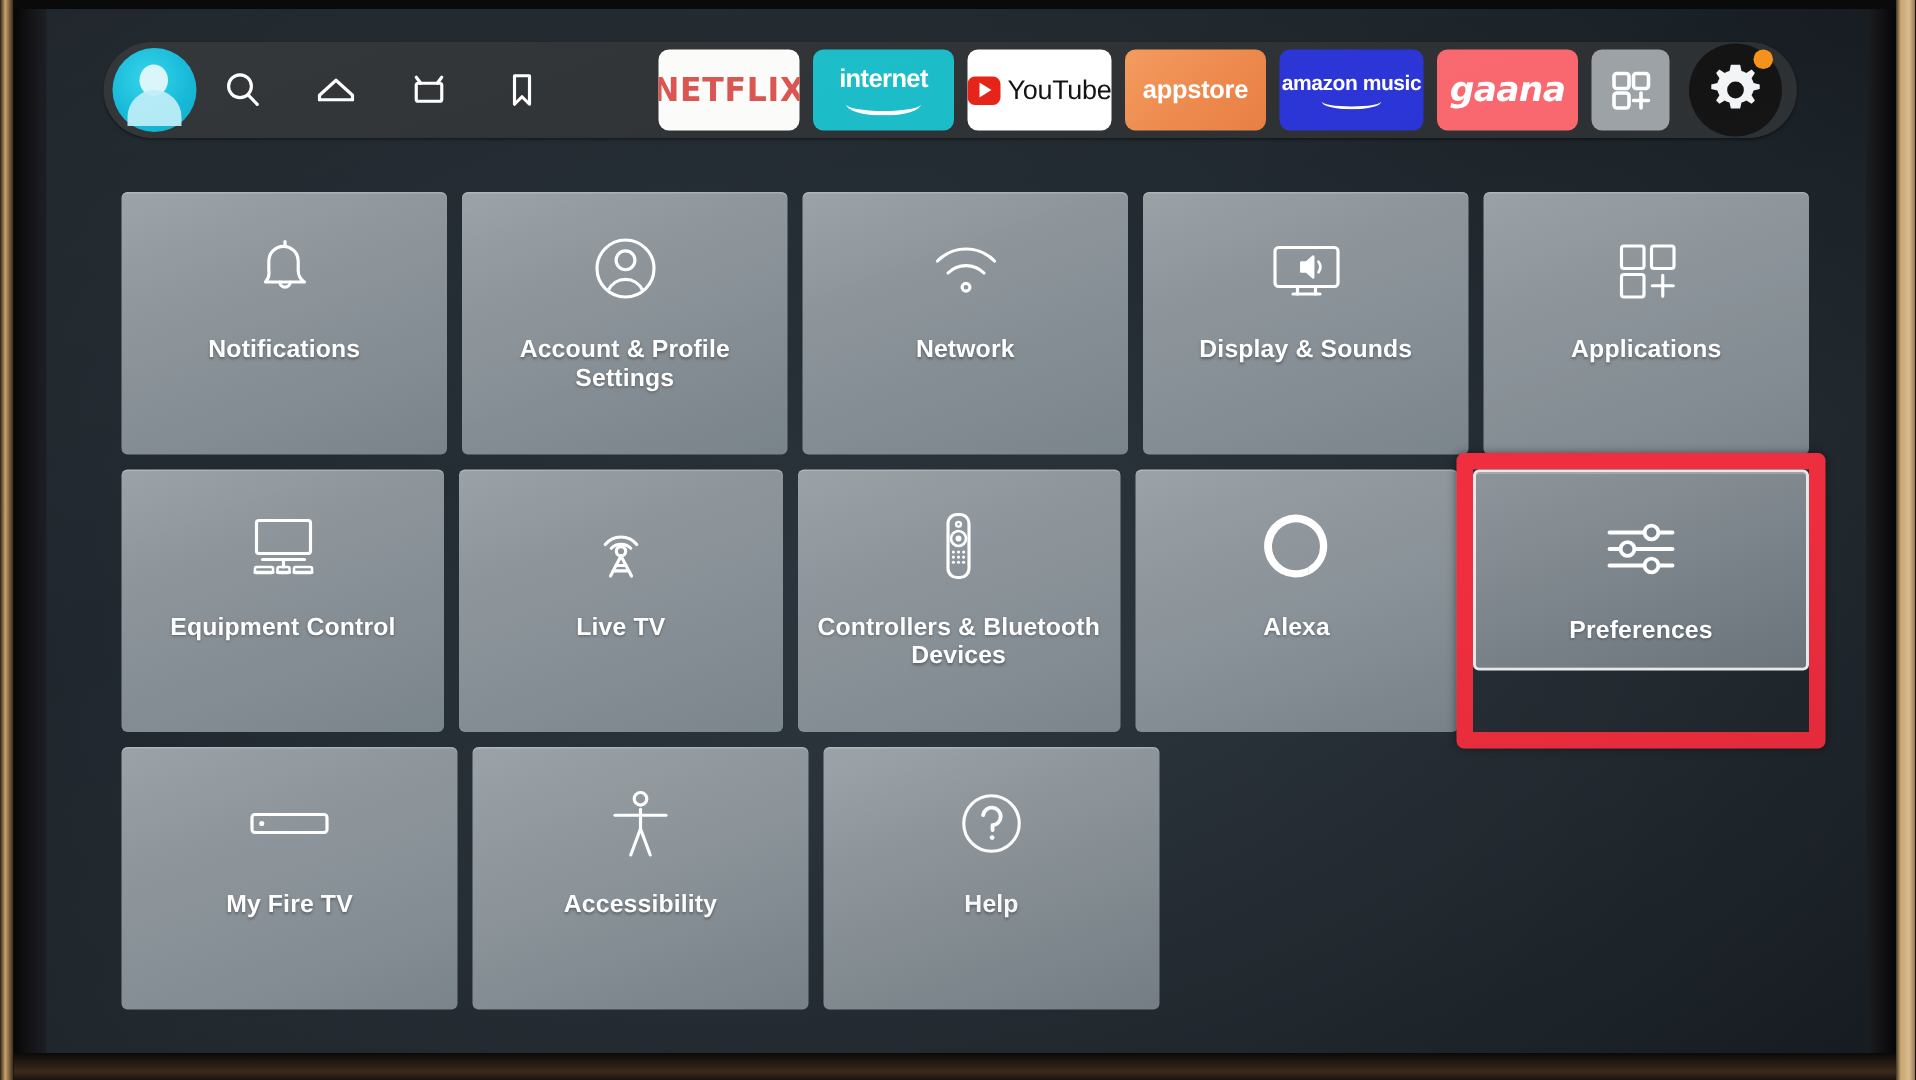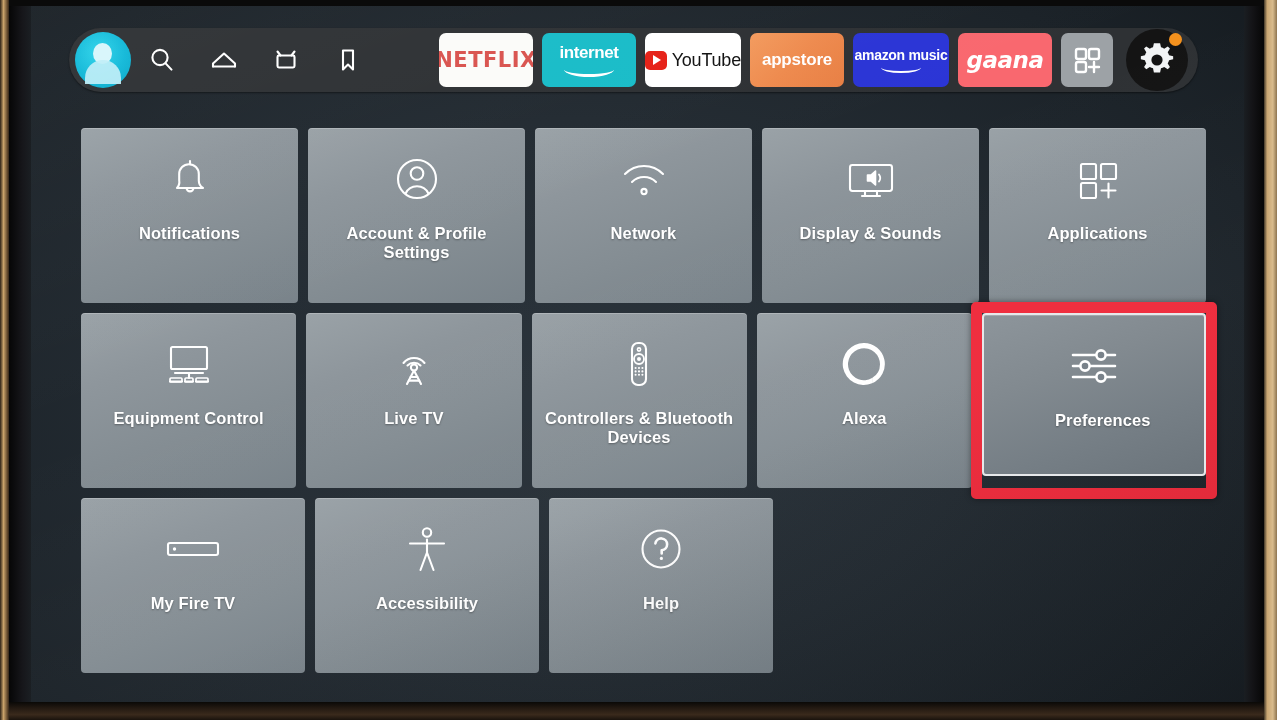--- a/index.html
+++ b/index.html
@@ -84,21 +84,21 @@
   .row{display:flex;gap:10px;margin-bottom:10px;position:relative;}
   .tile{width:224px;height:175px;border-radius:4px;
     background:linear-gradient(160deg,#9aa2a7 0%,#8e969c 30%,#848d93 65%,#79838a 100%);
     position:relative;display:flex;flex-direction:column;align-items:center;
     justify-content:flex-start;box-shadow:inset 0 1px 0 rgba(255,255,255,.22);}
   .tile .ico{height:96px;display:flex;align-items:center;justify-content:center;
     width:100%;padding-top:6px;box-sizing:border-box;}
   .tile .lab{color:#ffffff;font-size:16.5px;font-weight:700;text-align:center;
     line-height:1.18;width:92%;letter-spacing:.1px;text-shadow:0 1px 2px rgba(0,0,0,.35);}
 
-  .tile.selected{width:224px;height:163px;align-items:flex-end;}
+  .tile.selected{width:224px;height:134px;}
   .selwrap{position:relative;}
   .selwrap:before{content:"";position:absolute;left:-11px;top:-11px;right:-11px;bottom:-11px;
     border:11px solid #ef2b3c;border-radius:5px;box-sizing:border-box;
     box-shadow:0 0 6px rgba(0,0,0,.45);}
   .selwrap .tile{position:relative;z-index:2;
     background:linear-gradient(160deg,#8d959b 0%,#828a90 35%,#757e85 70%,#6b747b 100%);
     border:2px solid #e6e8ea;box-sizing:border-box;}
 
   svg.icn{stroke:#ffffff;fill:none;stroke-width:2.1;stroke-linecap:round;stroke-linejoin:round;}
 </style>

